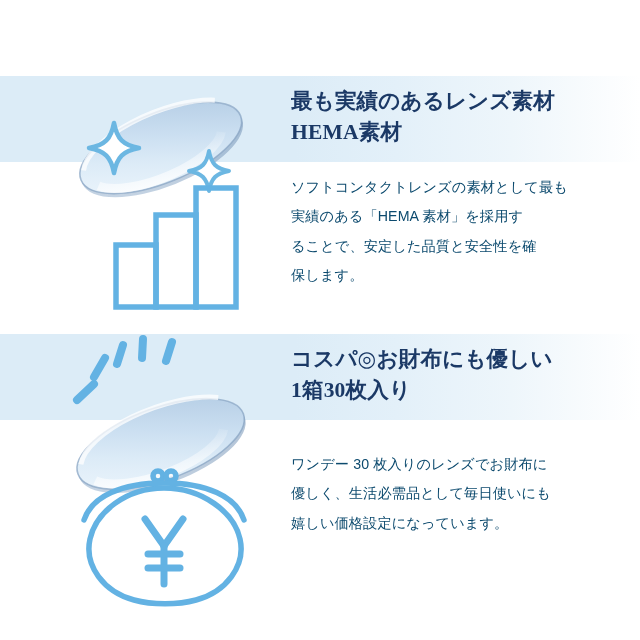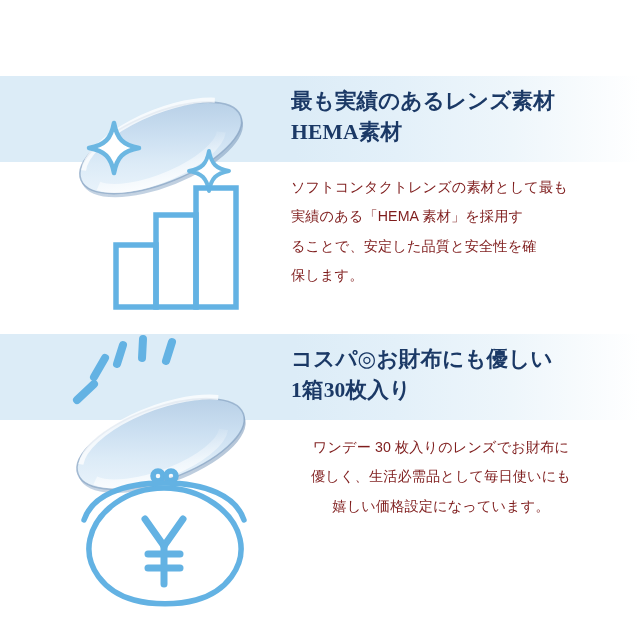--- a/index.html
+++ b/index.html
@@ -64,28 +64,28 @@
     font-family: "Liberation Serif", "DejaVu Serif", serif;
     font-weight: bold;
     font-size: 21.5px;
     line-height: 1.42;
     letter-spacing: 0.2px;
     white-space: pre-line;
   }
 
   .body-text {
     margin: 0;
-    color: #7f1d1d;
+    color: #0c4a6e;
     font-size: 14.2px;
     line-height: 2.06;
     letter-spacing: 0.1px;
     white-space: pre-line;
   }
   #feature-0 .body-text { margin-top: 26px; }
-  #feature-1 .body-text { margin-top: 28px; text-align: center; }
+  #feature-1 .body-text { margin-top: 45px; }
 
   
   .art {
     position: absolute;
     left: 0;
     top: 0;
     width: 291px;
     height: 300px;
   }
   .art svg { display: block; }

